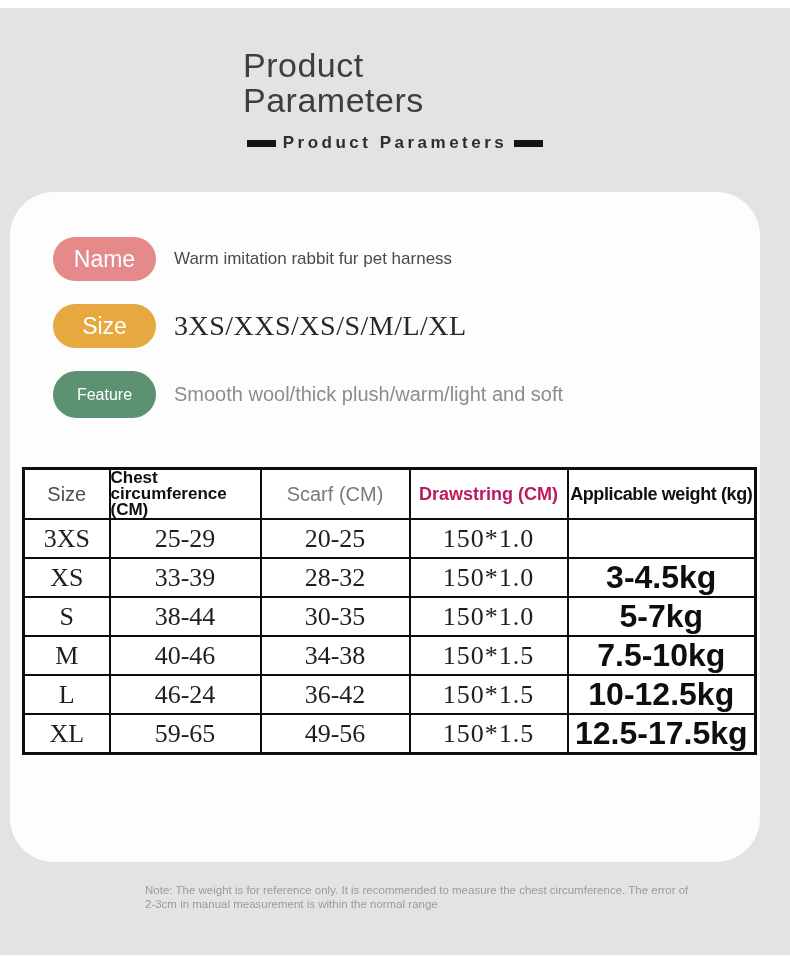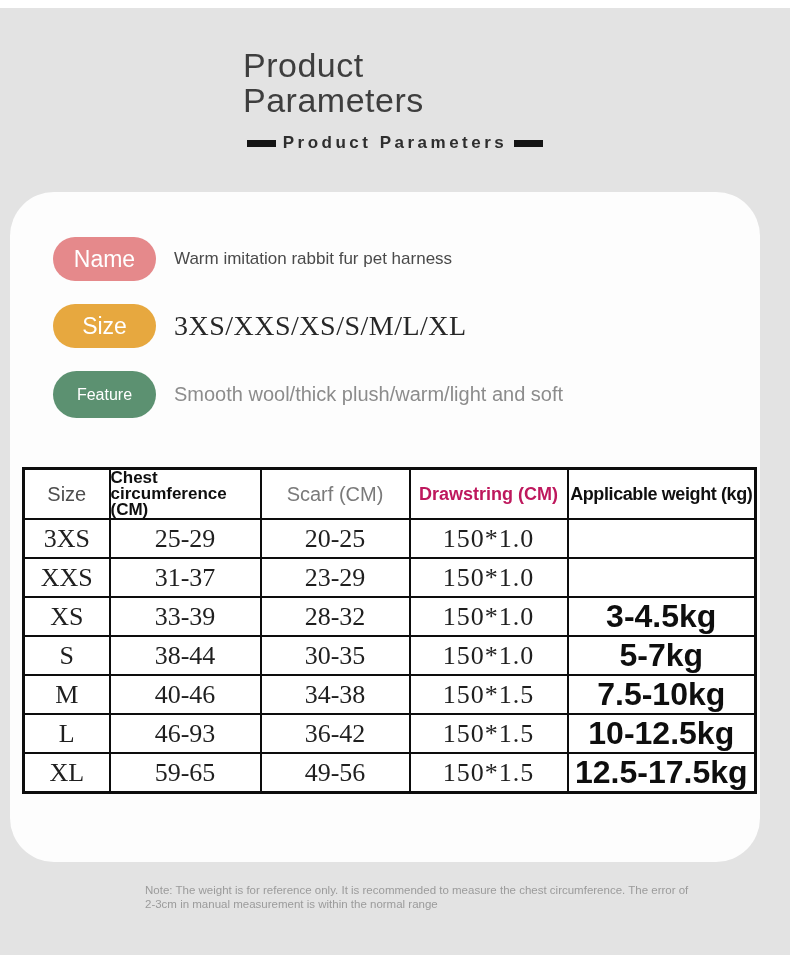--- a/index.html
+++ b/index.html
@@ -194,27 +194,20 @@
     </thead>
     <tbody>
         <tr>
           <td class="c0">3XS</td>
           <td class="c1">25-29</td>
           <td class="c2">20-25</td>
           <td class="c3">150*1.0</td>
           <td class="c4"></td>
         </tr>
         <tr>
-          <td class="c0">XXS</td>
-          <td class="c1">31-37</td>
-          <td class="c2">23-29</td>
-          <td class="c3">150*1.0</td>
-          <td class="c4"></td>
-        </tr>
-        <tr>
           <td class="c0">XS</td>
           <td class="c1">33-39</td>
           <td class="c2">28-32</td>
           <td class="c3">150*1.0</td>
           <td class="c4">3-4.5kg</td>
         </tr>
         <tr>
           <td class="c0">S</td>
           <td class="c1">38-44</td>
           <td class="c2">30-35</td>
@@ -223,21 +216,21 @@
         </tr>
         <tr>
           <td class="c0">M</td>
           <td class="c1">40-46</td>
           <td class="c2">34-38</td>
           <td class="c3">150*1.5</td>
           <td class="c4">7.5-10kg</td>
         </tr>
         <tr>
           <td class="c0">L</td>
-          <td class="c1">46-93</td>
+          <td class="c1">46-24</td>
           <td class="c2">36-42</td>
           <td class="c3">150*1.5</td>
           <td class="c4">10-12.5kg</td>
         </tr>
         <tr>
           <td class="c0">XL</td>
           <td class="c1">59-65</td>
           <td class="c2">49-56</td>
           <td class="c3">150*1.5</td>
           <td class="c4">12.5-17.5kg</td>

